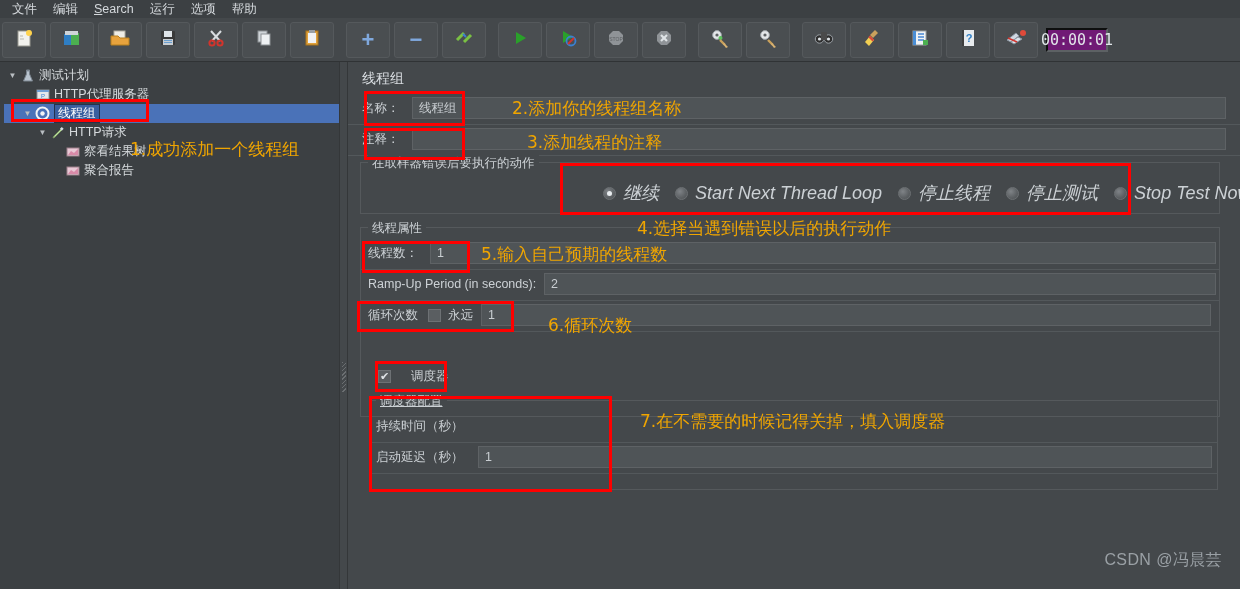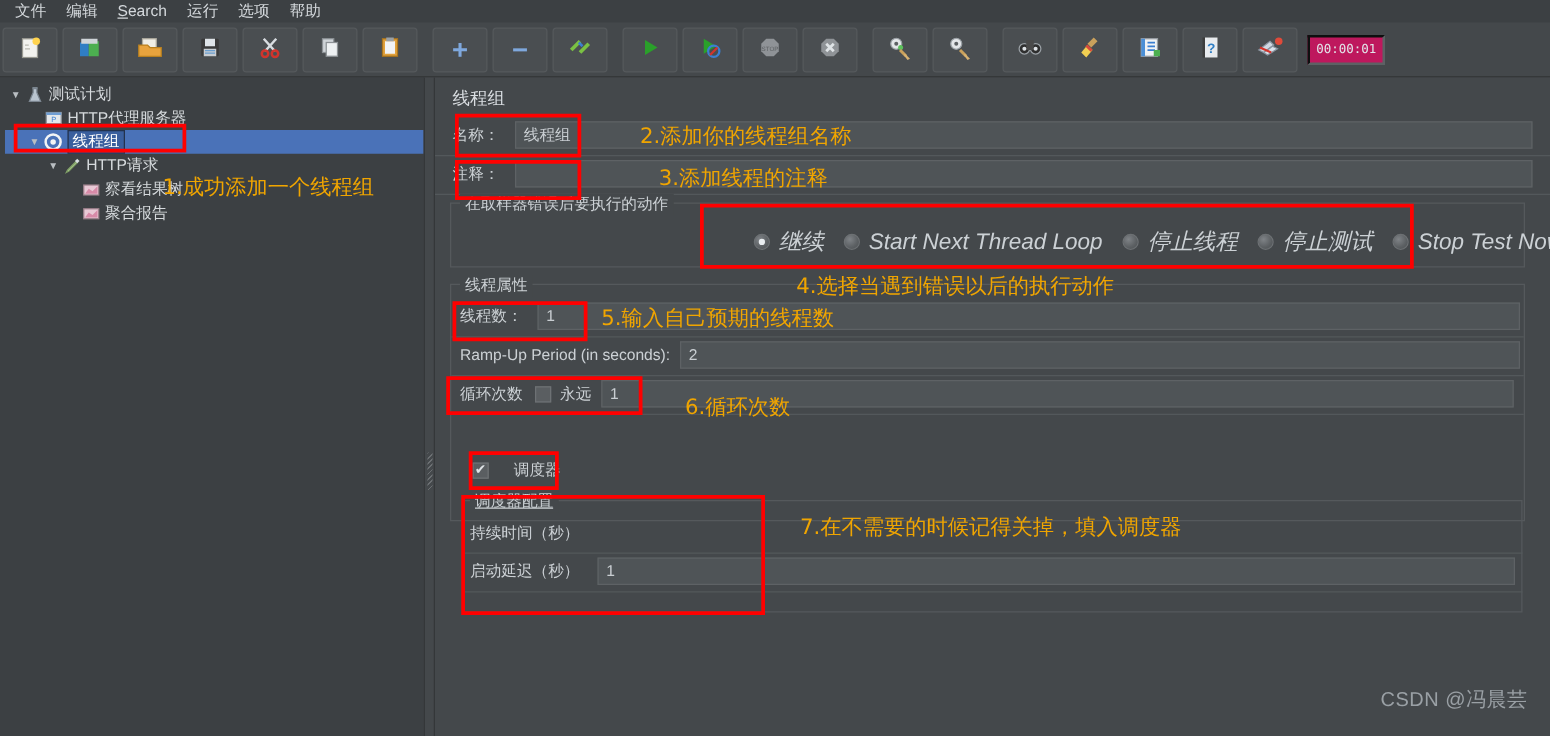--- a/index.html
+++ b/index.html
@@ -35,24 +35,24 @@
     width:44px;height:36px;margin:0 2px;
     background:#4a4e51;border:1px solid #55595c;border-radius:3px;
     display:flex;align-items:center;justify-content:center;
     position:relative;box-sizing:border-box;cursor:default;
   }
   .tb-sep{width:8px;height:36px;}
   .tb-btn .ic{font-size:17px;line-height:1;display:block;}
 
   .timerbox{
     margin-left:6px;width:62px;height:24px;
-    background:#be185d;border:2px inset #5d6164;
+    background:#701a75;border:2px inset #5d6164;
     display:flex;align-items:center;justify-content:center;
     font-family:"DejaVu Sans Mono","Liberation Mono",monospace;
-    font-size:10px;color:#e2e6ea;box-sizing:border-box;
+    font-size:15px;color:#e2e6ea;box-sizing:border-box;
   }
 
   
   .tree-pane{
     position:absolute;left:0;top:62px;width:339px;height:527px;
     background:#3c4043;overflow:hidden;
   }
   .splitter{
     position:absolute;left:339px;top:62px;width:9px;height:527px;
     background:#44484b;border-left:1px solid #343739;border-right:1px solid #343739;

